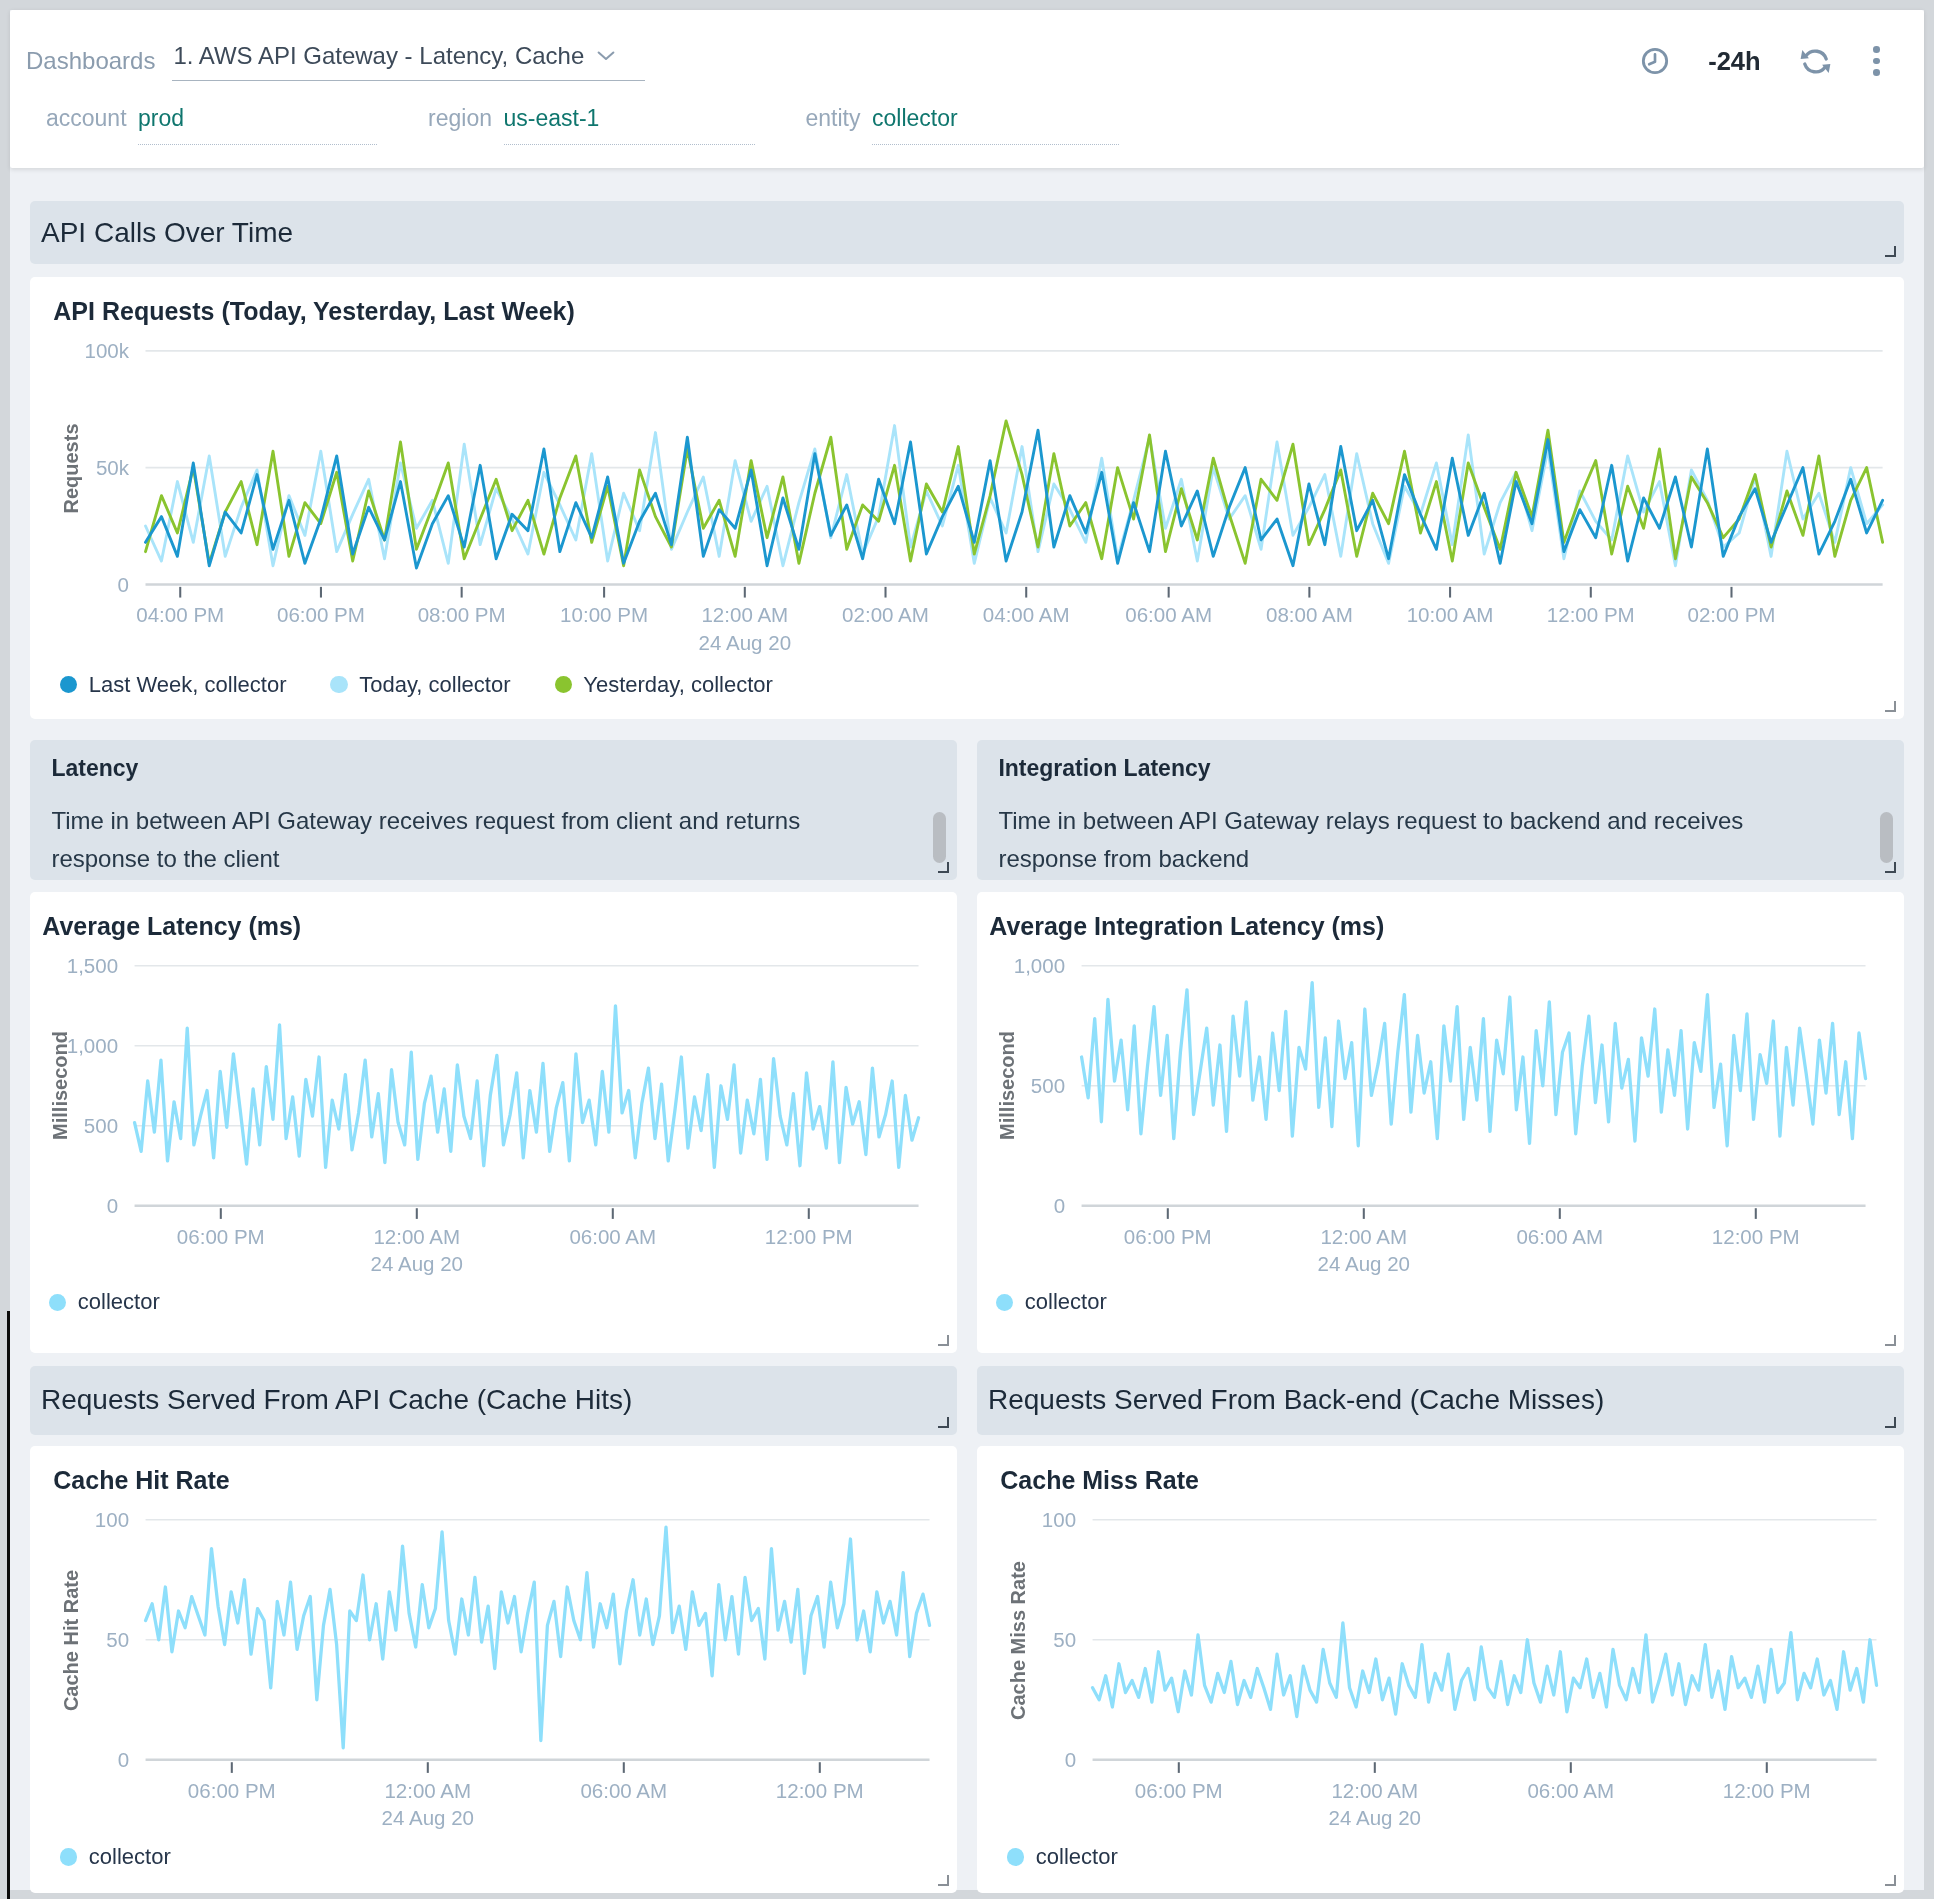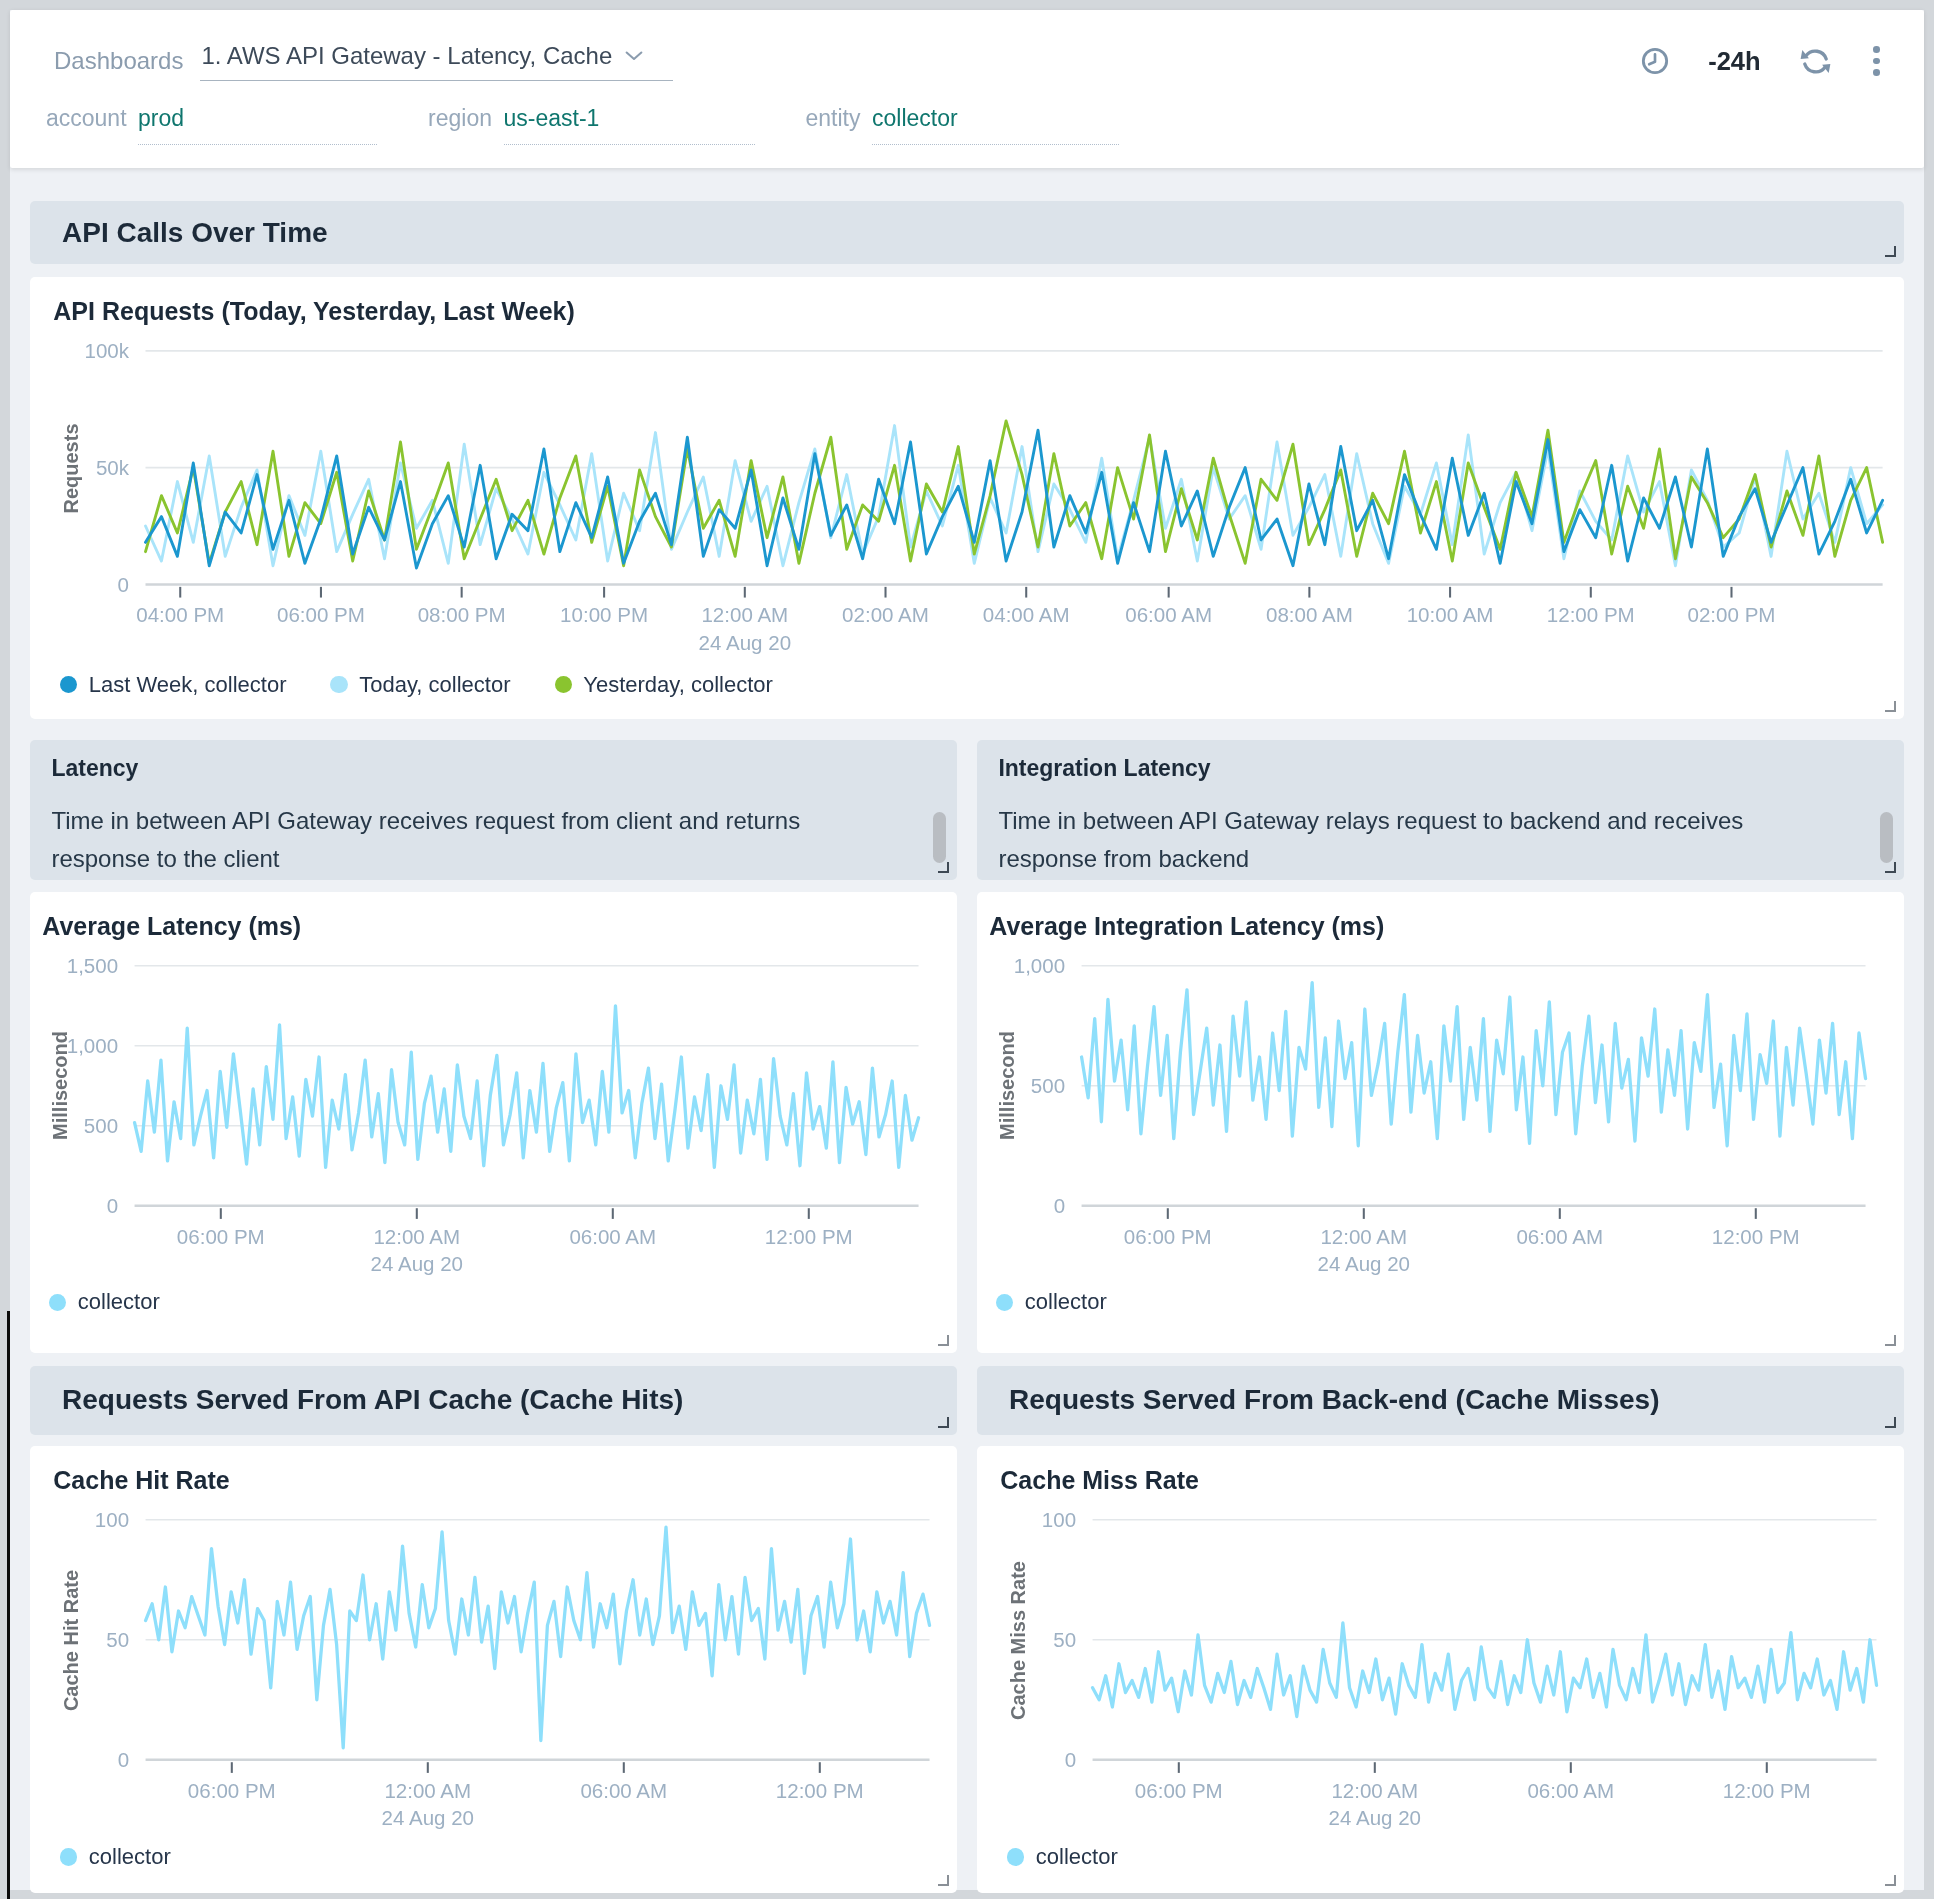--- a/index.html
+++ b/index.html
@@ -2,39 +2,39 @@
 <html style="font-size:13px"><head>
 <meta charset="utf-8">
 <style>
   * { margin:0; padding:0; box-sizing:border-box; }
   html,body { width:1934px; height:1900px; }
   body { font-family:"Liberation Sans", sans-serif; background:#d3d7db; position:relative; overflow:hidden; }
   .frame { position:absolute; inset:10px; background:#eef1f5; }
 
   
   .topbar { background:#ffffff; height:158px; border-radius:2.5px; box-shadow:0 1.6px 4.1px rgba(0,0,0,0.10); }
-  .title-row { height:82px; display:flex; align-items:center; padding:20px 33px 0 44px; }
+  .title-row { height:82px; display:flex; align-items:center; padding:20px 33px 0 16px; }
   .crumb { font-size:24px; color:#8b9cae; margin-right:16.4px; cursor:pointer; }
   .dash-select { display:flex; align-items:center; gap:13px; border-bottom:1.6px solid #a8b4c0; padding:0 30px 10px 1.6px; cursor:pointer; }
   .dash-title { font-size:24px; color:#3d4a59; }
   .chev { width:18px; height:11.5px; }
   .time-controls { margin-left:auto; display:flex; align-items:center; gap:38px; padding-right:8.2px; }
   .trange { font-size:25.5px; font-weight:bold; color:#212a34; }
   .kebab { display:flex; flex-direction:column; gap:5px; padding:3.3px; cursor:pointer; }
   .kebab i { width:6.6px; height:6.6px; border-radius:50%; background:#7d93a9; }
   .filter-row { display:flex; align-items:baseline; gap:51px; padding:13px 0 0 36px; }
   .filter { display:flex; align-items:baseline; gap:11.5px; }
   .flabel { font-size:23px; color:#97a8ba; }
   .fvalue { font-size:23px; color:#0f766e; border-bottom:1.6px dotted #b1becd; padding-bottom:11.5px; display:inline-block; }
   .w1{min-width:239px}.w2{min-width:251px}.w3{min-width:276px}.w4{min-width:247px}
 
   
   .content { padding:33px 20px 0 20px; }
   .bar { position:relative; background:#dce3ea; border-radius:5px; display:flex; align-items:center;
-         padding:0 32px; font-size:28px; font-weight:bold; color:#1c2a39; }
+         padding:0 11px; font-size:28px; font-weight:normal; color:#1c2a39; }
   .bar.h1 { height:63px; margin-bottom:13px; }
   .bar.h2 { height:69px; }
   .card { position:relative; background:#ffffff; border-radius:5px; }
   .chart-card { padding:20px 20px 0 20px; }
   .chart-title { font-size:25px; font-weight:bold; color:#1c2a39; padding-left:3.3px; }
   .plot { position:relative; margin-top:10px; }
   .plot svg { position:absolute; left:0; top:0; }
   .plot-lg { height:329px; }
   .plot-sm { height:332px; }
   .ylabel-wrap { position:absolute; left:-5px; top:15px; width:53px; display:flex; align-items:center; justify-content:center; z-index:2; }

